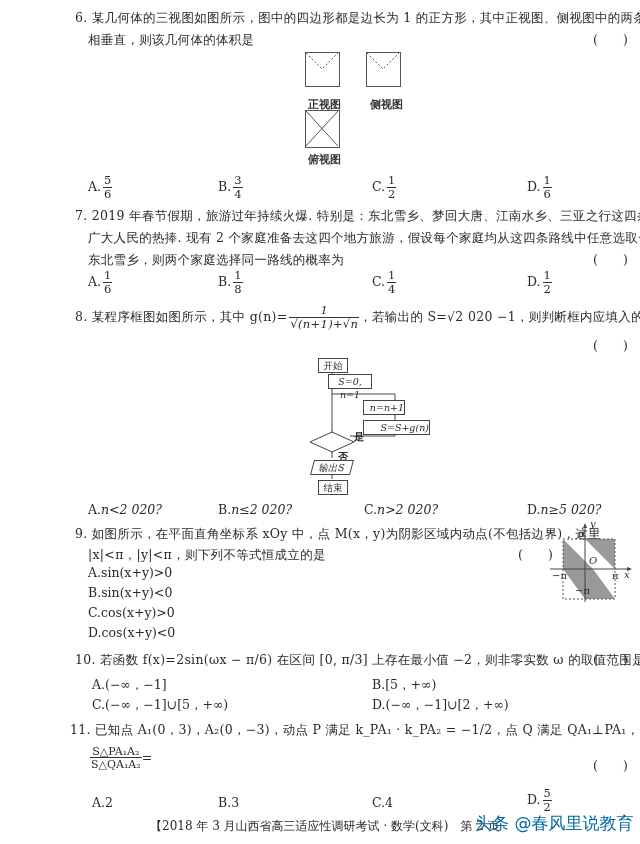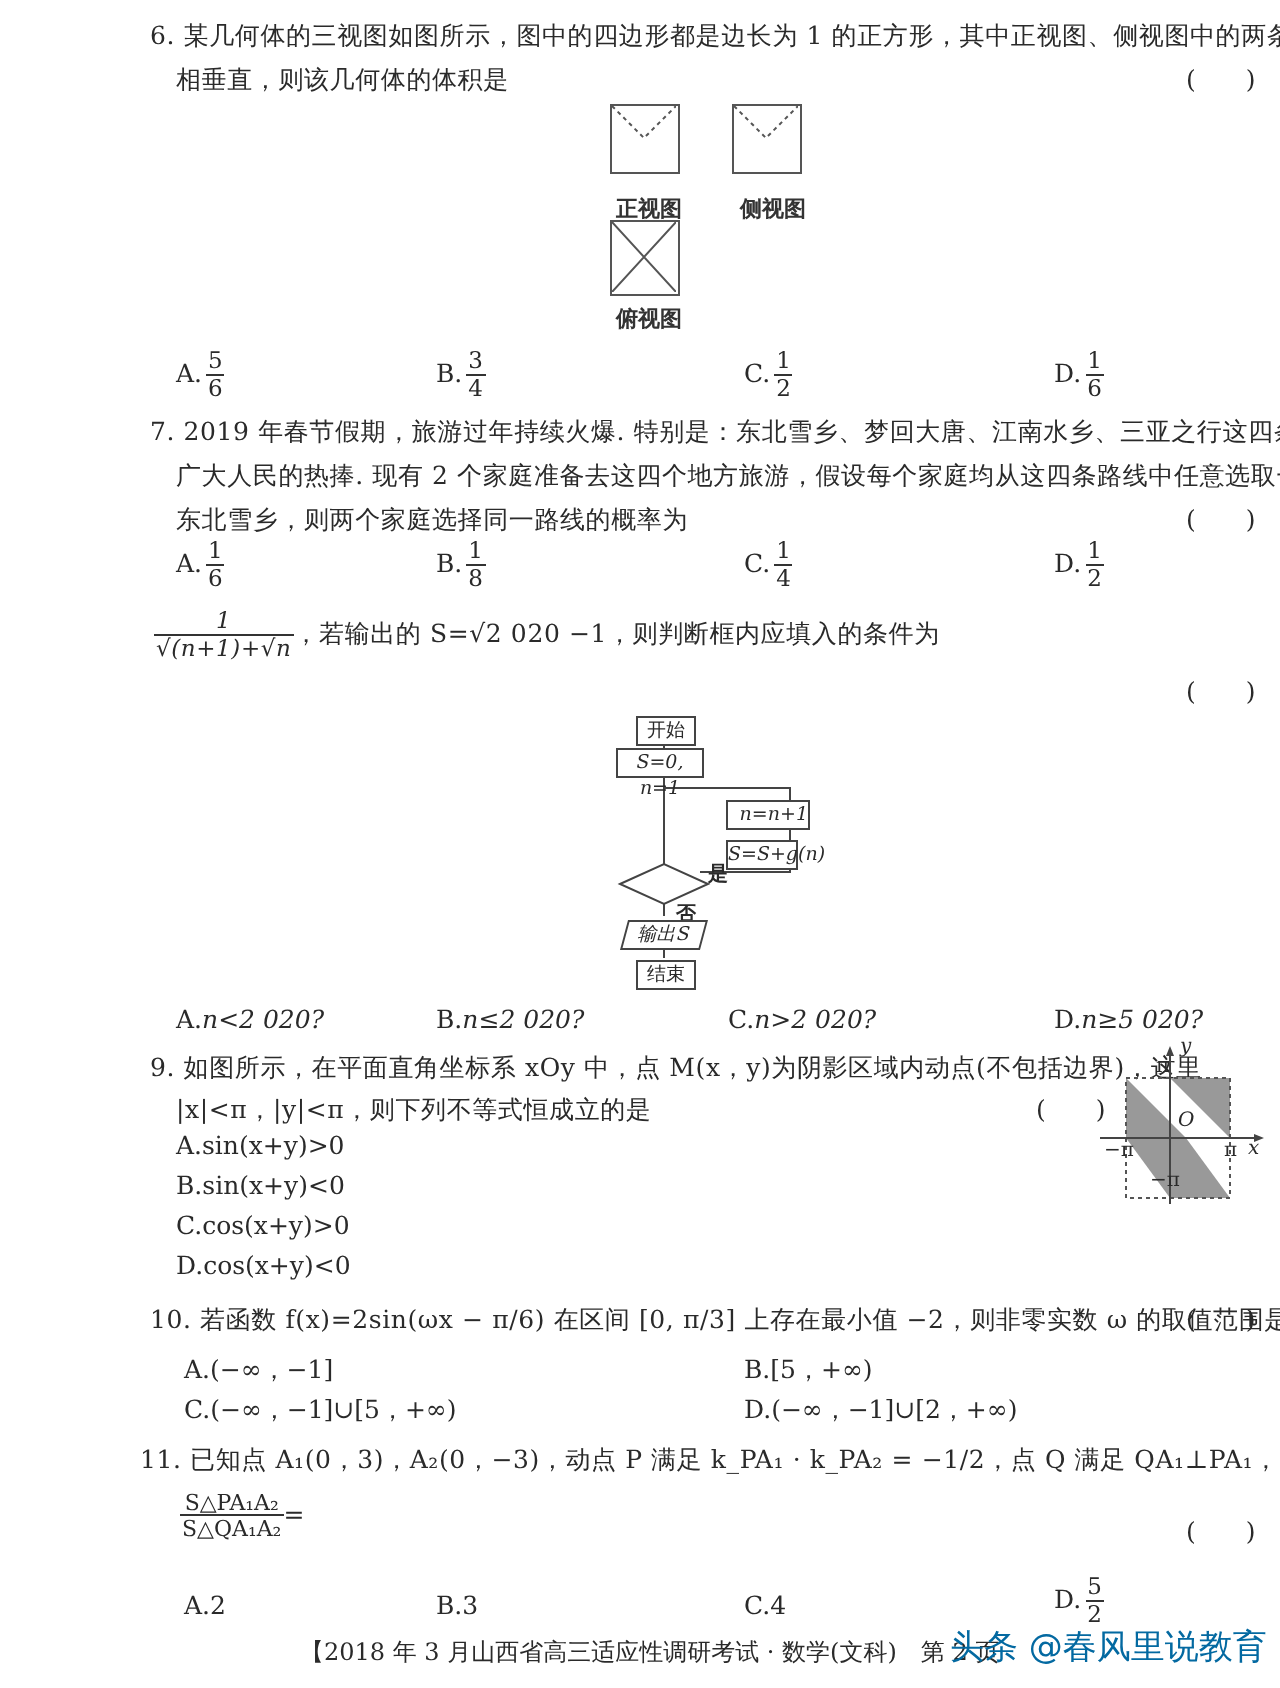--- a/index.html
+++ b/index.html
@@ -80,44 +80,44 @@
 <div class="opt" style="left:372px;top:270px;"><span>C.</span><span class="frac">
       <span class="num">1</span>
       <span class="den">4</span>
     </span></div>
 <div class="opt" style="left:527px;top:270px;"><span>D.</span><span class="frac">
       <span class="num">1</span>
       <span class="den">2</span>
     </span></div>
 
 <div class="abs q" style="left:75px;top:305px;">
-  <span class="frac" style="font-style:italic;">
+  <span>8. 某程序框图如图所示，其中 g(n)=</span><span class="frac" style="font-style:italic;">
       <span class="num">1</span>
       <span class="den">√(n+1)+√n</span>
     </span><span>，若输出的 S=√2 020 −1，则判断框内应填入的条件为</span>
 </div>
 <div class="paren abs" style="top:338px;">(　　)</div>
 
 <div>
   <svg class="abs" style="left:300px;top:352px;" width="115" height="148">
     <g stroke="#444" fill="none" stroke-width="1">
       <line x1="32" y1="15" x2="32" y2="22"></line>
       <line x1="32" y1="36" x2="32" y2="82"></line>
       <polyline points="32,42 95,42 95,48"></polyline>
       <line x1="95" y1="62" x2="95" y2="68"></line>
       <polyline points="50,84 95,84 95,82"></polyline>
       <line x1="32" y1="98" x2="32" y2="106"></line>
       <line x1="32" y1="120" x2="32" y2="127"></line>
       <polygon points="10,90 32,80 54,90 32,100" fill="#fff"></polygon>
     </g>
   </svg>
   <div class="fbox" style="left:318px;top:358px;width:30px;height:15px;">开始</div>
-  <div class="fbox" style="left:308px;top:374px;width:44px;height:15px;font-style:italic;">S=0, n=1</div>
+  <div class="fbox" style="left:328px;top:374px;width:44px;height:15px;font-style:italic;">S=0, n=1</div>
   <div class="fbox" style="left:363px;top:400px;width:42px;height:15px;font-style:italic;text-align:right;">n=n+1</div>
-  <div class="fbox" style="left:363px;top:420px;width:36px;height:15px;font-style:italic;text-align:right;">S=S+g(n)</div>
+  <div class="fbox" style="left:363px;top:420px;width:67px;height:15px;font-style:italic;text-align:right;">S=S+g(n)</div>
   <div class="abs" style="left:354px;top:430px;font-size:10px;font-weight:bold;">是</div>
   <div class="abs" style="left:338px;top:450px;font-size:10px;font-weight:bold;">否</div>
   <div class="fbox" style="left:312px;top:460px;width:40px;height:15px;transform:skewX(-15deg);">输出S</div>
   <div class="fbox" style="left:318px;top:480px;width:30px;height:15px;">结束</div>
 </div>
 
 <div class="opt" style="left:88px;top:502px;"><span>A.</span><i class="m">n&lt;2 020?</i></div>
 <div class="opt" style="left:218px;top:502px;"><span>B.</span><i class="m">n≤2 020?</i></div>
 <div class="opt" style="left:364px;top:502px;"><span>C.</span><i class="m">n&gt;2 020?</i></div>
 <div class="opt" style="left:527px;top:502px;"><span>D.</span><i class="m">n≥5 020?</i></div>

